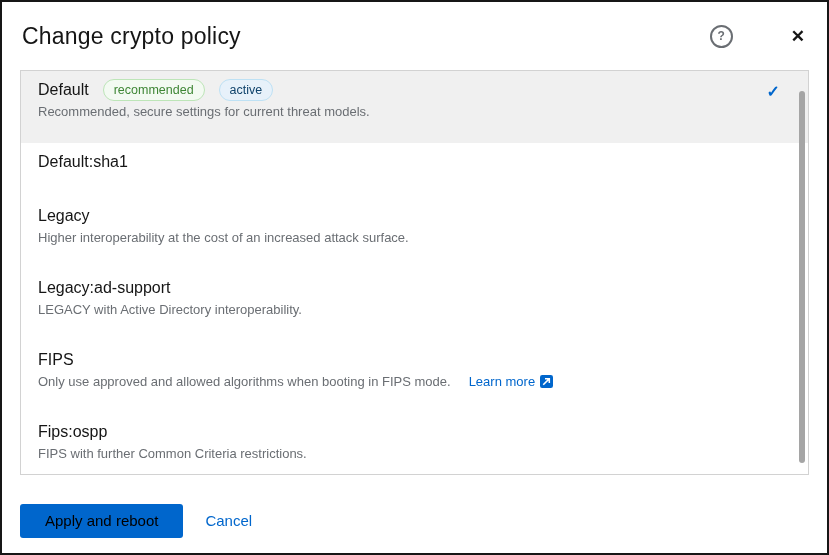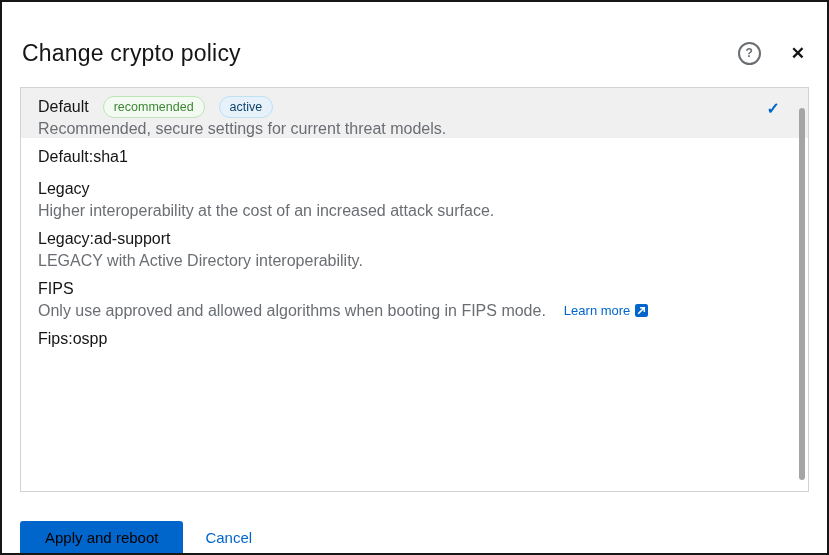--- a/index.html
+++ b/index.html
@@ -11,21 +11,22 @@
     height: 555px;
     box-sizing: border-box;
     border: 2px solid #161616;
     background: #ffffff;
     overflow: hidden;
   }
 
   
   .dlg-header {
     display: flex;
-    padding: 38px 22px 0 20px;
+    padding: 21px 22px 0 20px;
+    gap: 28px;
   }
   .dlg-title {
     flex: 1;
     margin: 0;
     font-size: 23px;
     line-height: 27px;
     font-weight: 500;
     color: var(--title-color, #151515);
     letter-spacing: 0.2px;
   }
@@ -62,21 +63,21 @@
     position: relative;
     margin: 20px 18px 0 18px;
     height: 405px;
     border: 1px solid var(--list-border, #d2d2d2);
     box-sizing: border-box;
     background: #fff;
     overflow: hidden;
   }
   .row {
     position: relative;
-    padding: 7px 40px 1px 17px;
+    padding: 7px 40px 23px 17px;
     cursor: pointer;
   }
   .row.selected { background: var(--selected-bg, #f0f0f0); }
   .row-head {
     display: flex;
     align-items: center;
     gap: 14px;
     min-height: 24px;
   }
   .row-title {
@@ -101,21 +102,21 @@
     border: 1px solid var(--badge-blue-border, #bee1f4);
     color: var(--badge-blue-text, #10436b);
   }
   .row-desc-line {
     display: flex;
     align-items: center;
     gap: 18px;
     margin-top: 1px;
   }
   .row-desc {
-    font-size: 16px;
+    font-size: 13px;
     line-height: 17px;
     color: var(--desc-color, #6a6e73);
   }
   .learn-link {
     display: inline-flex;
     align-items: center;
     gap: 5px;
     font-size: 13px;
     color: var(--accent, #0066cc);
     text-decoration: none;
@@ -231,20 +232,23 @@
                 <path d="M3 9 L8.2 3.8 M4.6 3.4 h4 v4" stroke="#fff" stroke-width="1.4" fill="none"></path>
               </svg>
             </span>
           </a>
         </div>
       </div>
       <div class="row">
         <div class="row-head">
           <span class="row-title">Fips:ospp</span>
         </div>
+        <div class="row-desc-line">
+          <span class="row-desc">FIPS with further Common Criteria restrictions.</span>
+        </div>
       </div>
       <div class="scrollbar-thumb"></div>
   </div>
 
   <div class="dlg-footer">
     <button class="btn-primary">Apply and reboot</button>
     <button class="btn-link">Cancel</button>
   </div>
 
 </div>

